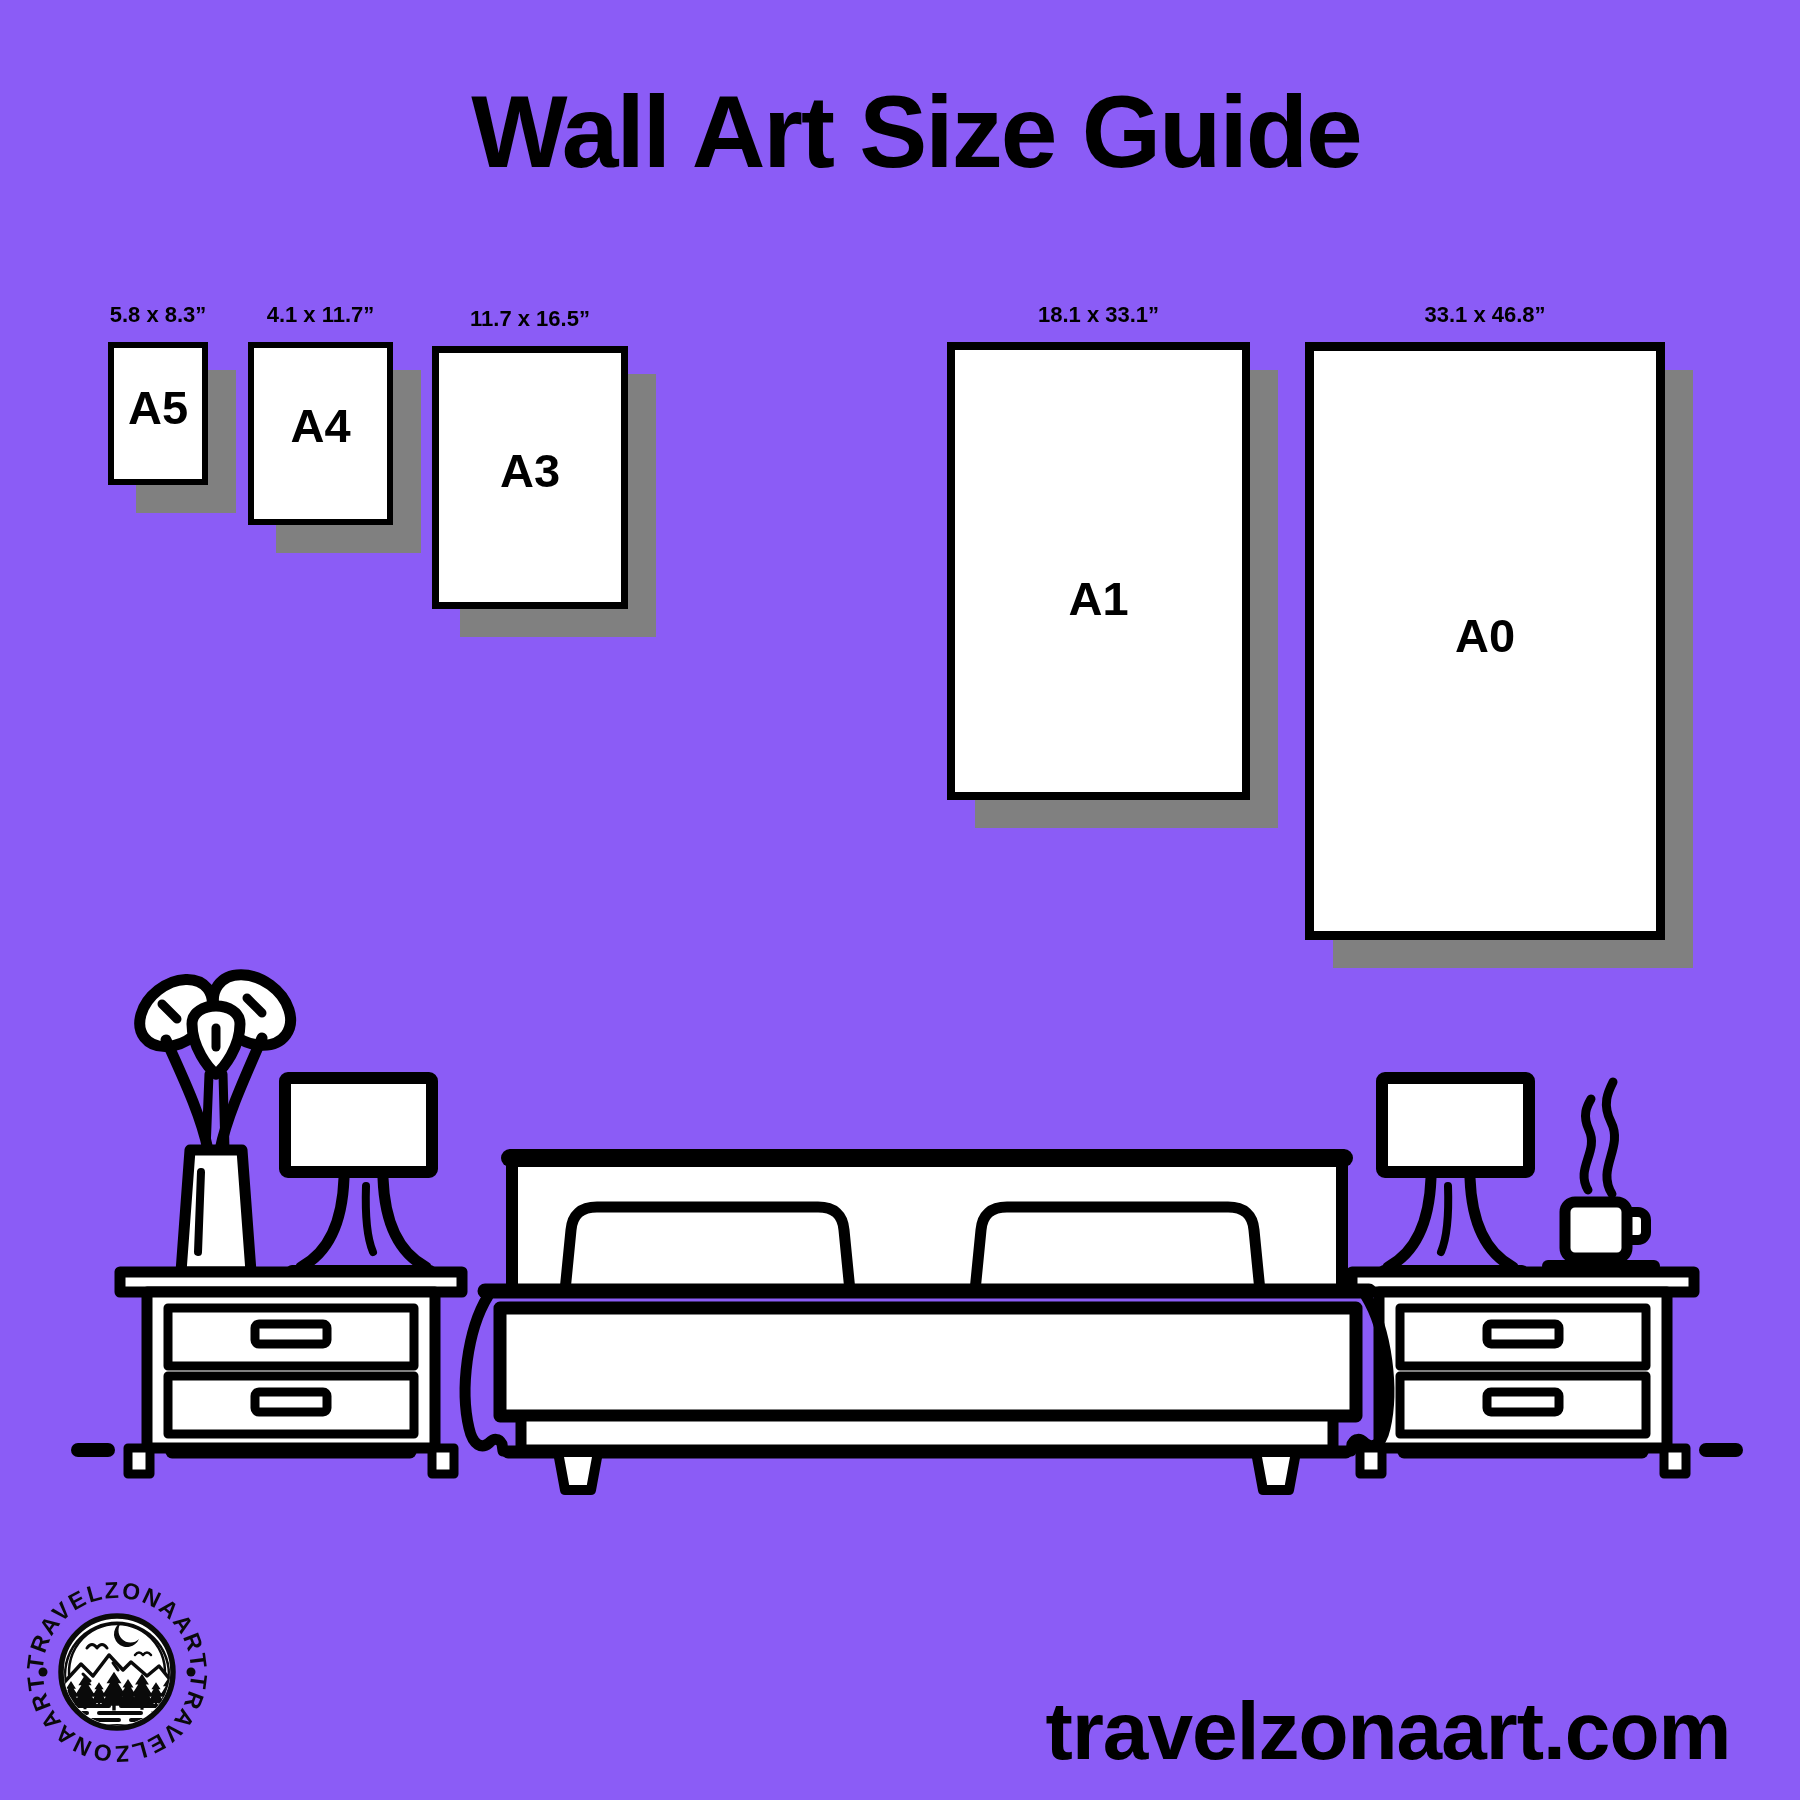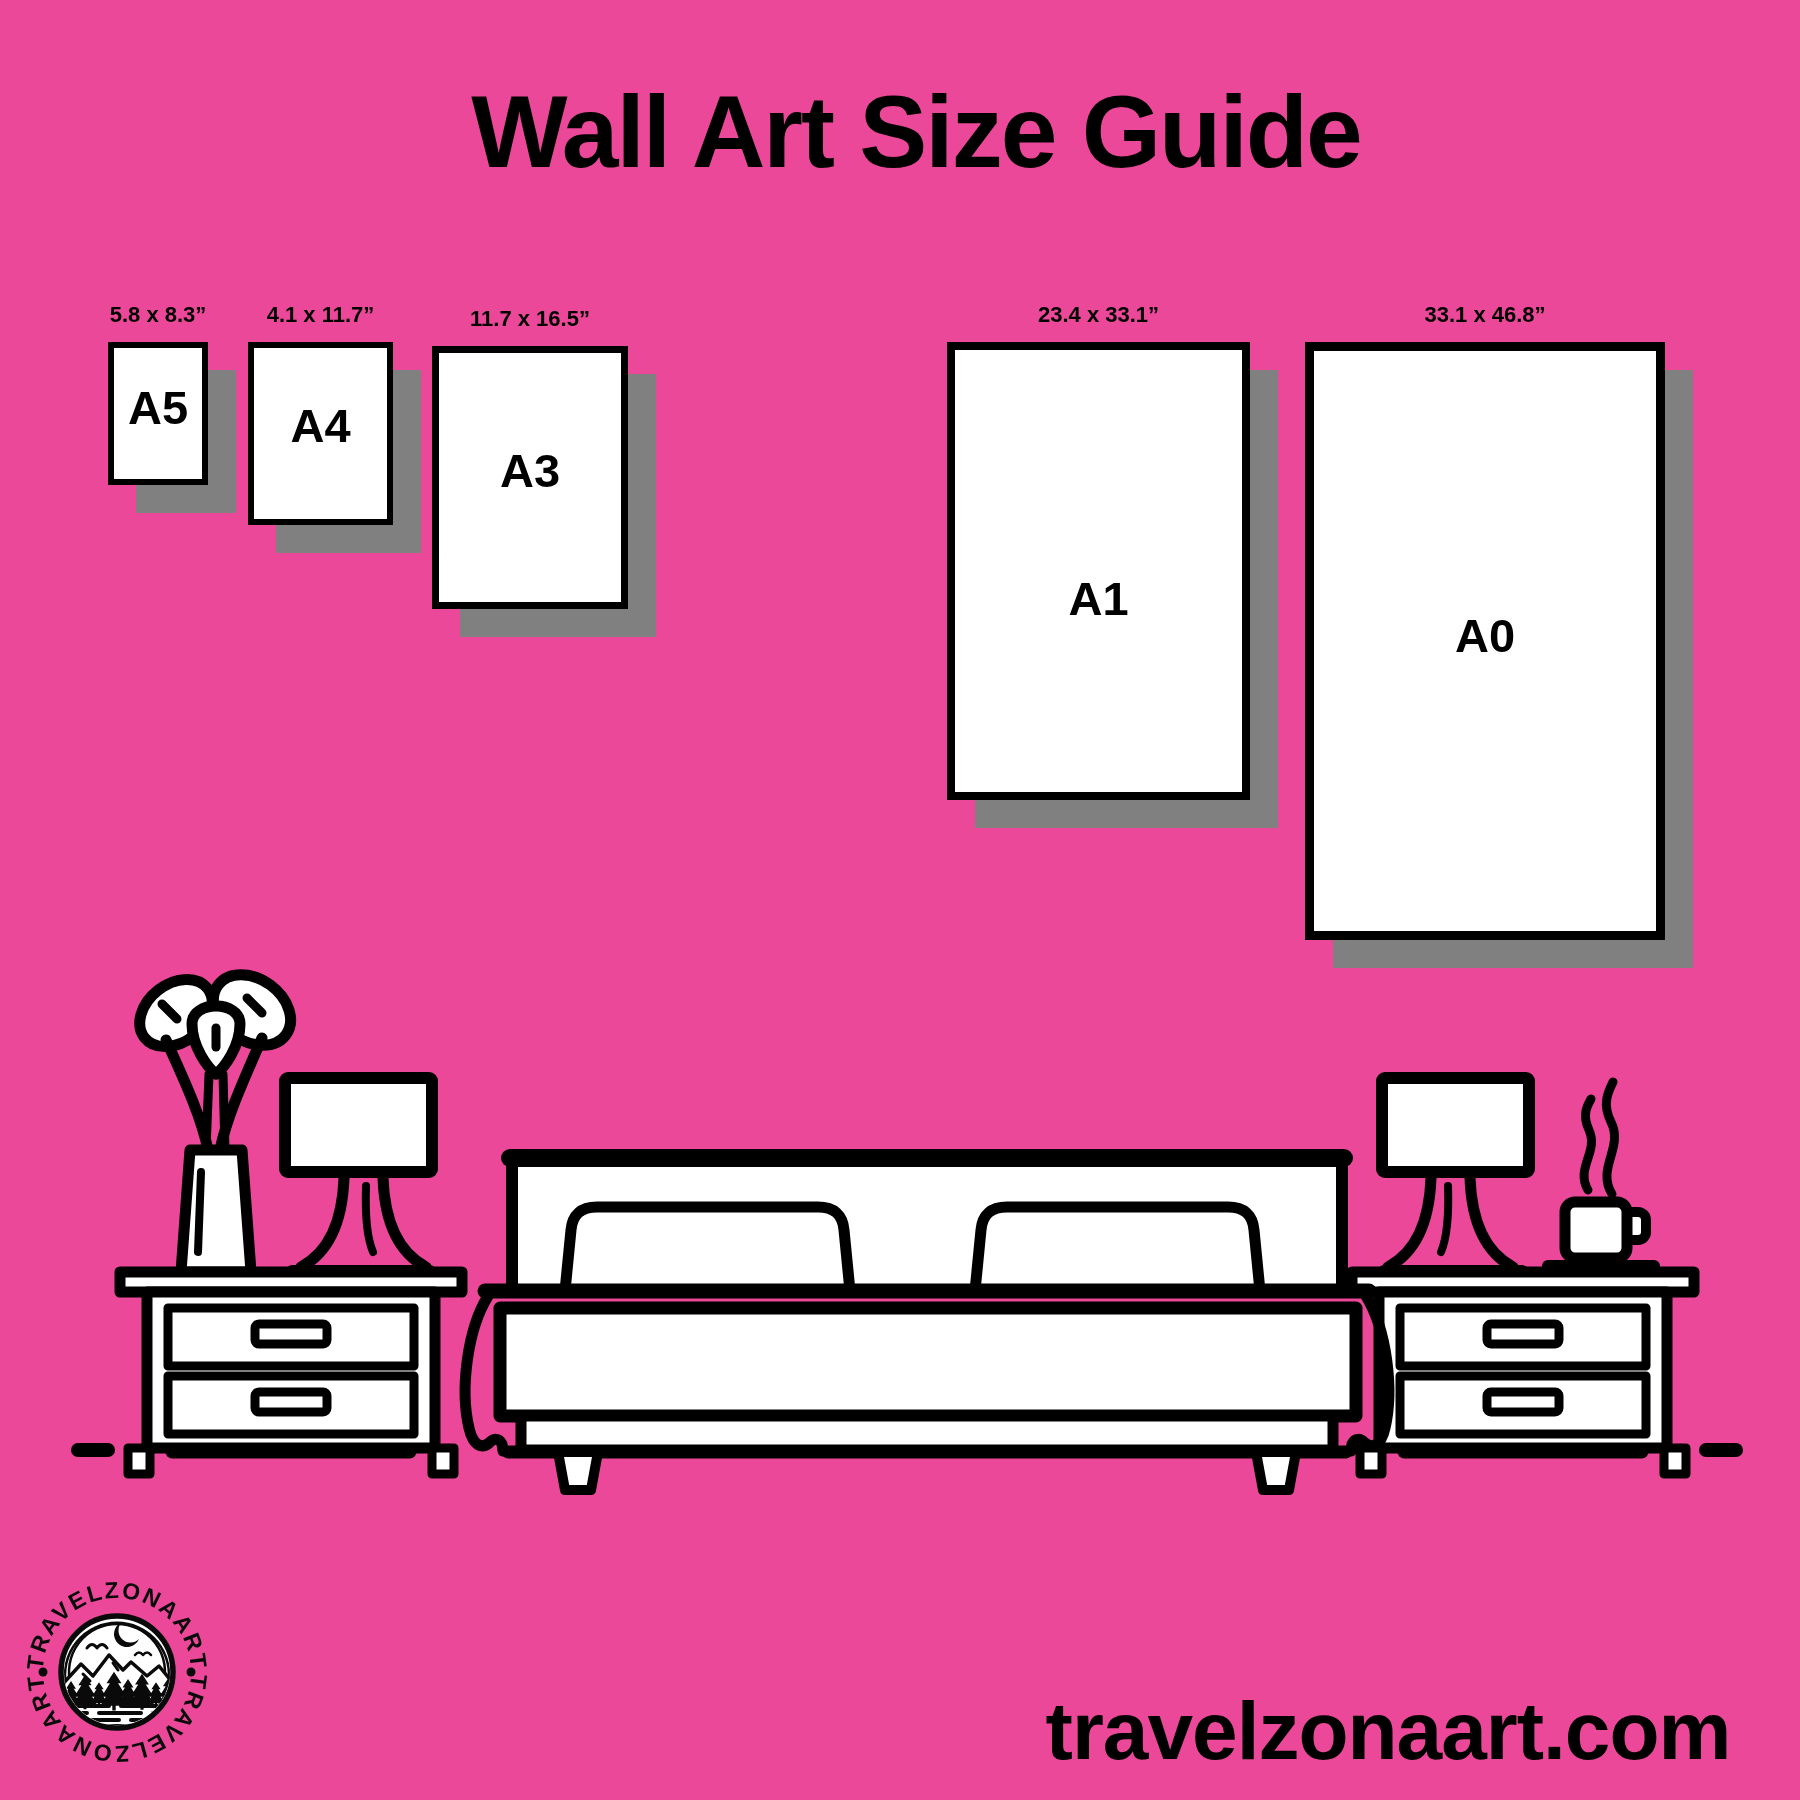--- a/index.html
+++ b/index.html
@@ -1,17 +1,17 @@
 <!DOCTYPE html>
 <html><head>
 <meta charset="utf-8">
 <style>
   html,body{margin:0;padding:0;background:#fff;}
   .canvas{
-    position:relative;width:1800px;height:1800px;background:#ec4899;overflow:hidden;
+    position:relative;width:1800px;height:1800px;background:#8b5cf6;overflow:hidden;
     font-family:"Liberation Sans",sans-serif;color:#000;
   }
   .title{
     position:absolute;top:74px;left:calc(50% + 16px);transform:translateX(-50%);
     font-size:102px;font-weight:bold;letter-spacing:-2px;white-space:nowrap;
   }
   
   .paper-slot{position:absolute;}
   .sheet-shadow{position:absolute;left:28px;top:28px;width:100%;height:100%;background:#808080;}
   .sheet{
@@ -71,21 +71,21 @@
     </div>
   </div>
   <div class="paper-slot p2">
     <div class="dim-label">11.7 x 16.5”</div>
     <div class="sheet-shadow"></div>
     <div class="sheet">
       <span class="sheet-name">A3</span>
     </div>
   </div>
   <div class="paper-slot p4">
-    <div class="dim-label">23.4 x 33.1”</div>
+    <div class="dim-label">18.1 x 33.1”</div>
     <div class="sheet-shadow"></div>
     <div class="sheet">
       <span class="sheet-name">A1</span>
     </div>
   </div>
   <div class="paper-slot p5">
     <div class="dim-label">33.1 x 46.8”</div>
     <div class="sheet-shadow"></div>
     <div class="sheet">
       <span class="sheet-name">A0</span>

